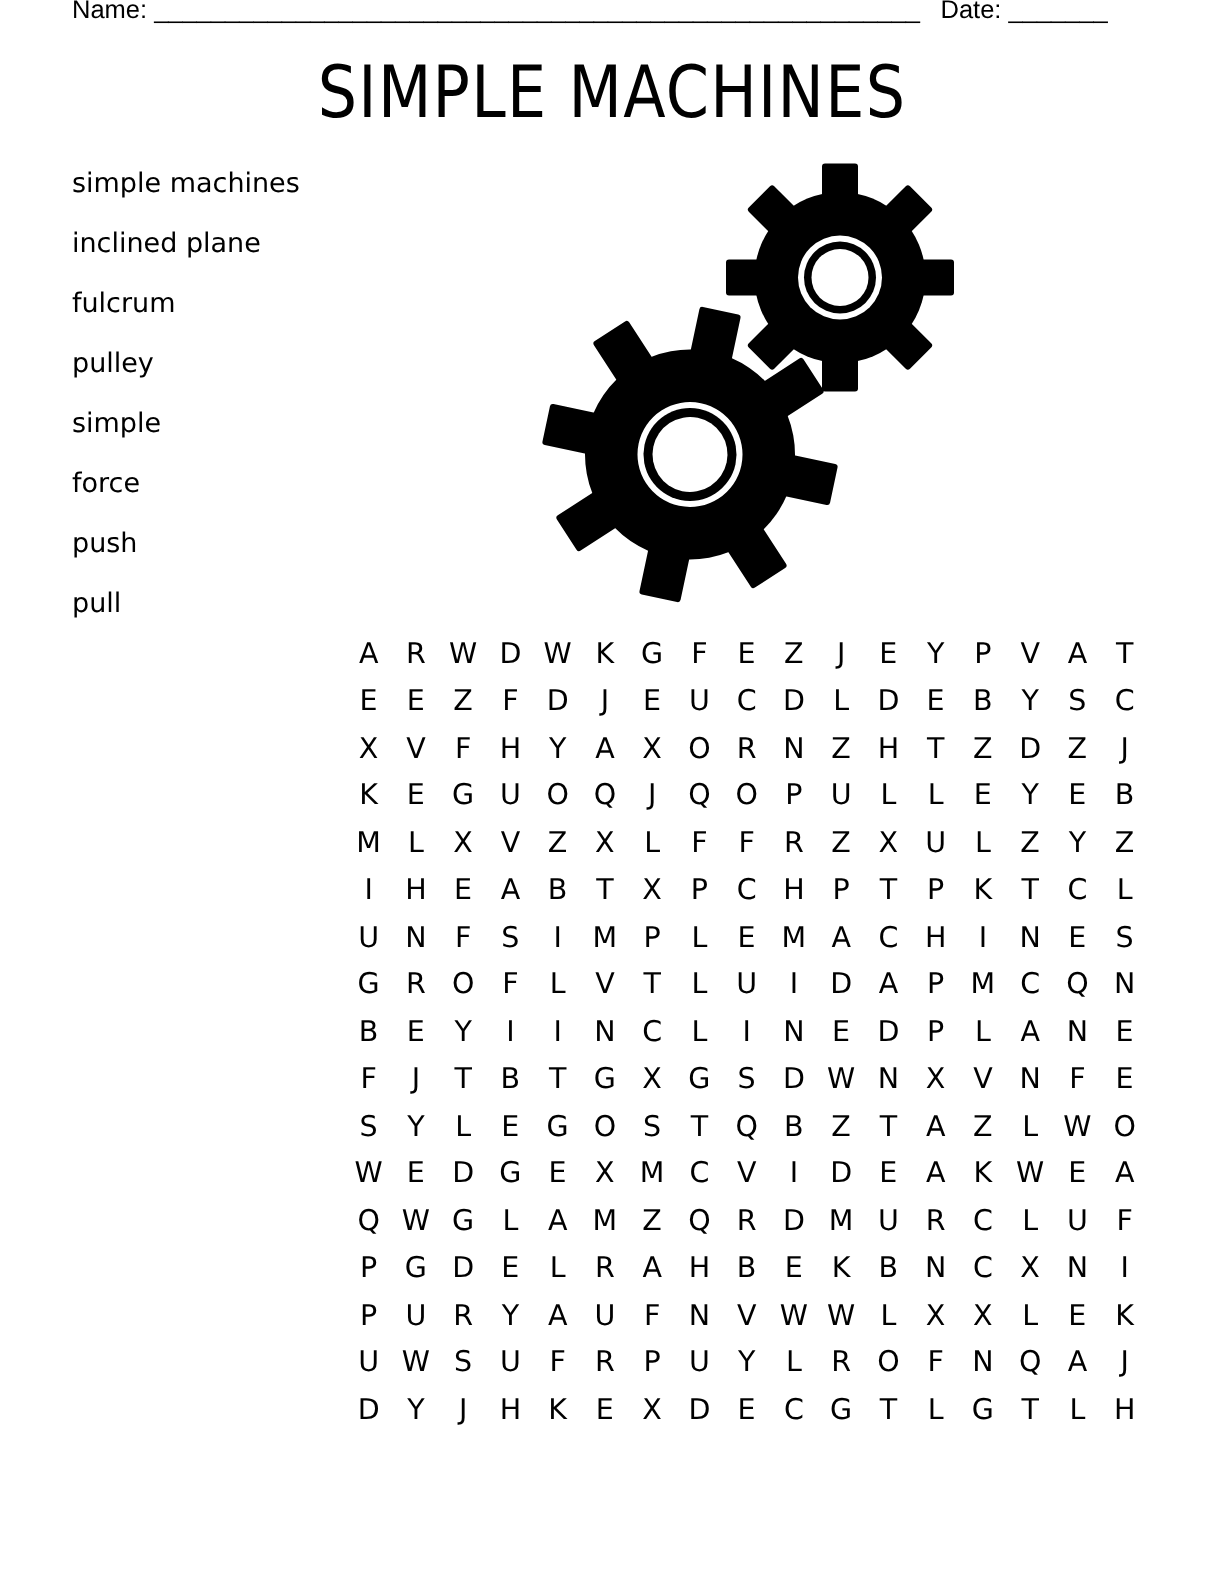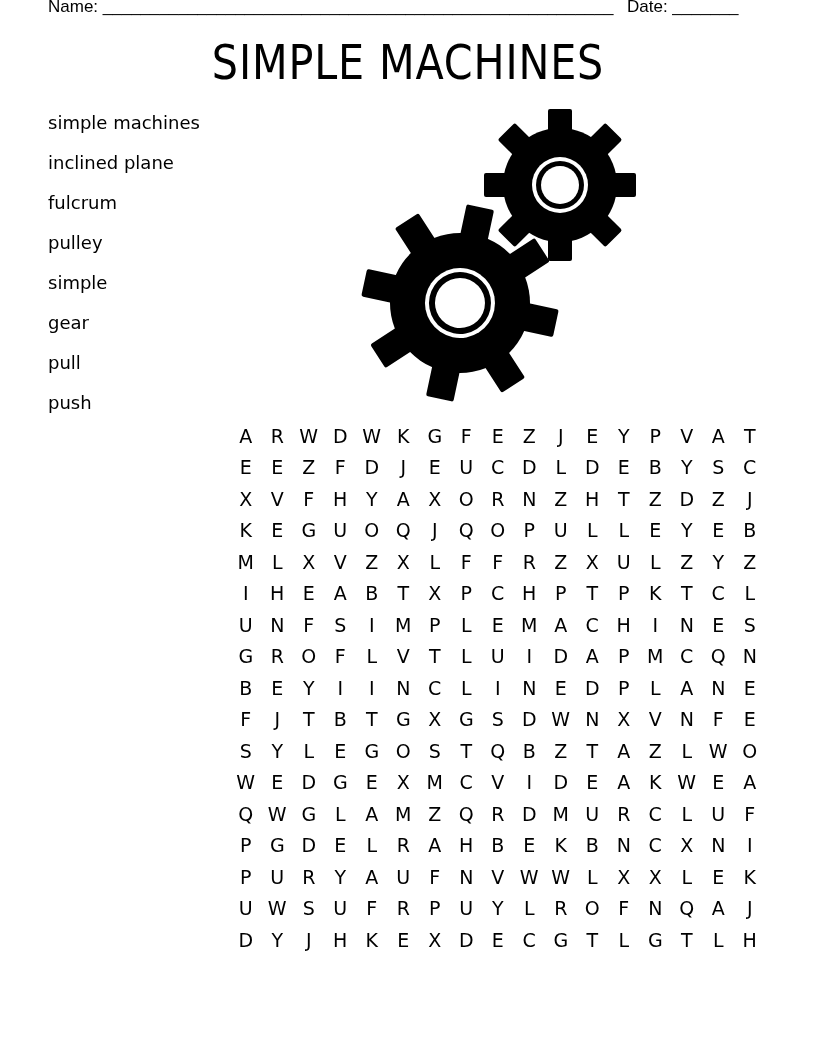--- a/index.html
+++ b/index.html
@@ -22,23 +22,23 @@
 <div class="hdr">Name: ______________________________________________________</div>
 <div class="hdr-date">Date: _______</div>
 <div class="title">SIMPLE MACHINES</div>
 
 <div class="words" id="words">
     <div class="word">simple machines</div>
     <div class="word">inclined plane</div>
     <div class="word">fulcrum</div>
     <div class="word">pulley</div>
     <div class="word">simple</div>
-    <div class="word">gear</div>
+    <div class="word">force</div>
+    <div class="word">push</div>
     <div class="word">pull</div>
-    <div class="word">push</div>
   </div>
 
 <div class="gears">
   <svg width="300" height="310" viewBox="0 0 300 310">
     <g transform="translate(110,203) rotate(12)" fill="#000">
       <circle r="70"></circle>
       <g id="teethL">
         <rect x="-14" y="-98" width="28" height="36" rx="2"></rect>
         <rect x="-14" y="-98" width="28" height="36" rx="2" transform="rotate(45)"></rect>
         <rect x="-14" y="-98" width="28" height="36" rx="2" transform="rotate(90)"></rect>

